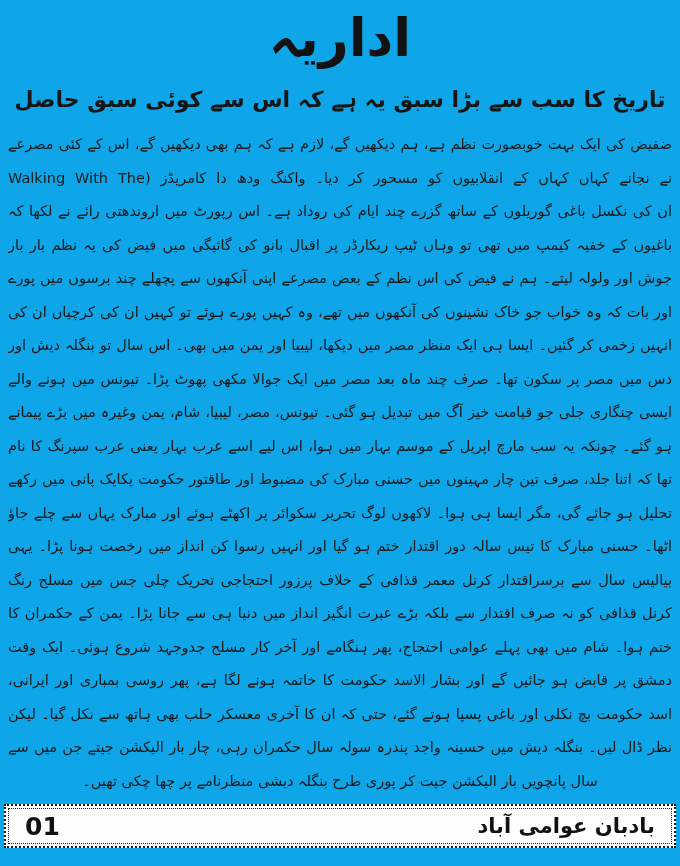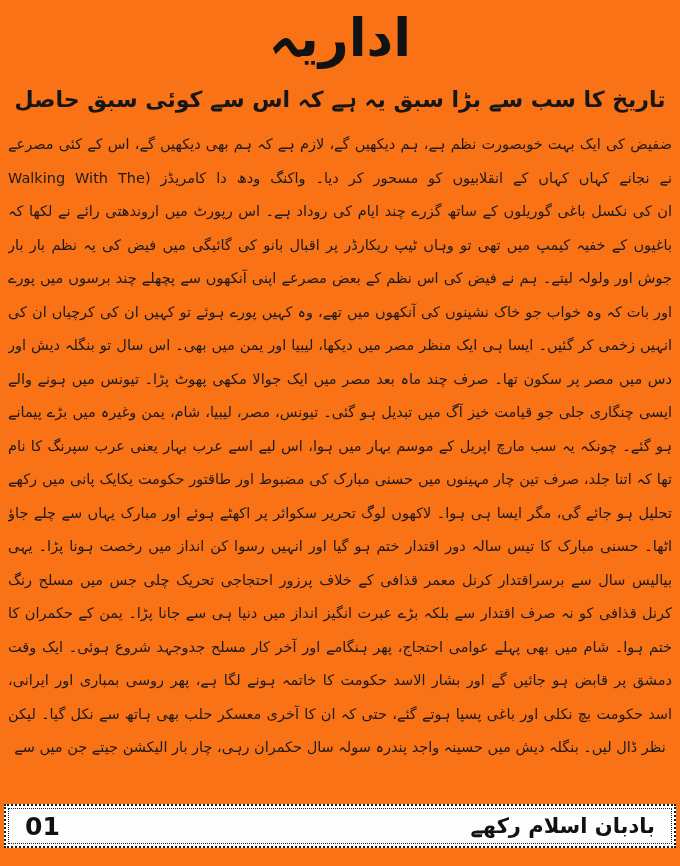--- a/index.html
+++ b/index.html
@@ -5,21 +5,21 @@
   html, body { margin: 0; padding: 0; }
   body {
     background: #e8e8e8;
     font-family: "DejaVu Sans", sans-serif;
   }
   .page {
     position: relative;
     width: 680px;
     height: 866px;
     margin: 0 auto;
-    background: #f97316;
+    background: #0ea5e9;
     color: #141414;
     overflow: hidden;
   }
   .masthead-title {
     margin: 0;
     padding-top: 2px;
     height: 72px;
     text-align: center;
     font-size: 52px;
     font-weight: bold;
@@ -111,22 +111,23 @@
       <p class="body-line">ہو گئے۔ چونکہ یہ سب مارچ اپریل کے موسم بہار میں ہوا، اس لیے اسے عرب بہار یعنی عرب سپرنگ کا نام دیا گیا۔ کسی کو اندازہ نہیں</p>
       <p class="body-line">تھا کہ اتنا جلد، صرف تین چار مہینوں میں حسنی مبارک کی مضبوط اور طاقتور حکومت یکایک پانی میں رکھے نمک کے ٹکڑے کی طرح</p>
       <p class="body-line">تحلیل ہو جائے گی، مگر ایسا ہی ہوا۔ لاکھوں لوگ تحریر سکوائر پر اکھٹے ہوئے اور مبارک یہاں سے چلے جاؤ کے نعروں سے قاہرہ گونج</p>
       <p class="body-line">اٹھا۔ حسنی مبارک کا تیس سالہ دور اقتدار ختم ہو گیا اور انہیں رسوا کن انداز میں رخصت ہونا پڑا۔ یہی سب کچھ لیبیا میں ہوا، جہاں</p>
       <p class="body-line">بیالیس سال سے برسراقتدار کرنل معمر قذافی کے خلاف پرزور احتجاجی تحریک چلی جس میں مسلح رنگ شامل ہوا، غیر ملکی مداخلت بھی۔</p>
       <p class="body-line">کرنل قذافی کو نہ صرف اقتدار سے بلکہ بڑے عبرت انگیز انداز میں دنیا ہی سے جانا پڑا۔ یمن کے حکمران کا بھی تین عشروں کا اقتدار</p>
       <p class="body-line">ختم ہوا۔ شام میں بھی پہلے عوامی احتجاج، پھر ہنگامے اور آخر کار مسلح جدوجہد شروع ہوئی۔ ایک وقت میں یوں لگ رہا تھا کہ باغی</p>
       <p class="body-line">دمشق پر قابض ہو جائیں گے اور بشار الاسد حکومت کا خاتمہ ہونے لگا ہے، پھر روسی بمباری اور ایرانی، حزب اللہ جنگجوؤں کی مدد سے</p>
       <p class="body-line">اسد حکومت بچ نکلی اور باغی پسپا ہوتے گئے، حتی کہ ان کا آخری معسکر حلب بھی ہاتھ سے نکل گیا۔ لیکن تھوڑا بنگلہ دیش کی طرف بھی</p>
       <p class="body-line">نظر ڈال لیں۔ بنگلہ دیش میں حسینہ واجد پندرہ سولہ سال حکمران رہی، چار بار الیکشن جیتے جن میں سے دو تین متنازع بھی تھے، اسی</p>
+      <p class="body-line">سال پانچویں بار الیکشن جیت کر پوری طرح بنگلہ دیشی منظرنامے پر چھا چکی تھیں۔</p>
     </div>
 
   <div class="footer-bar">
     <div class="footer-inner">
       <span class="page-number">01</span>
-      <span class="publication-name">بادبان اسلام رکھے</span>
+      <span class="publication-name">بادبان عوامی آباد</span>
     </div>
   </div>
 
 </div>
 
 </body></html>

